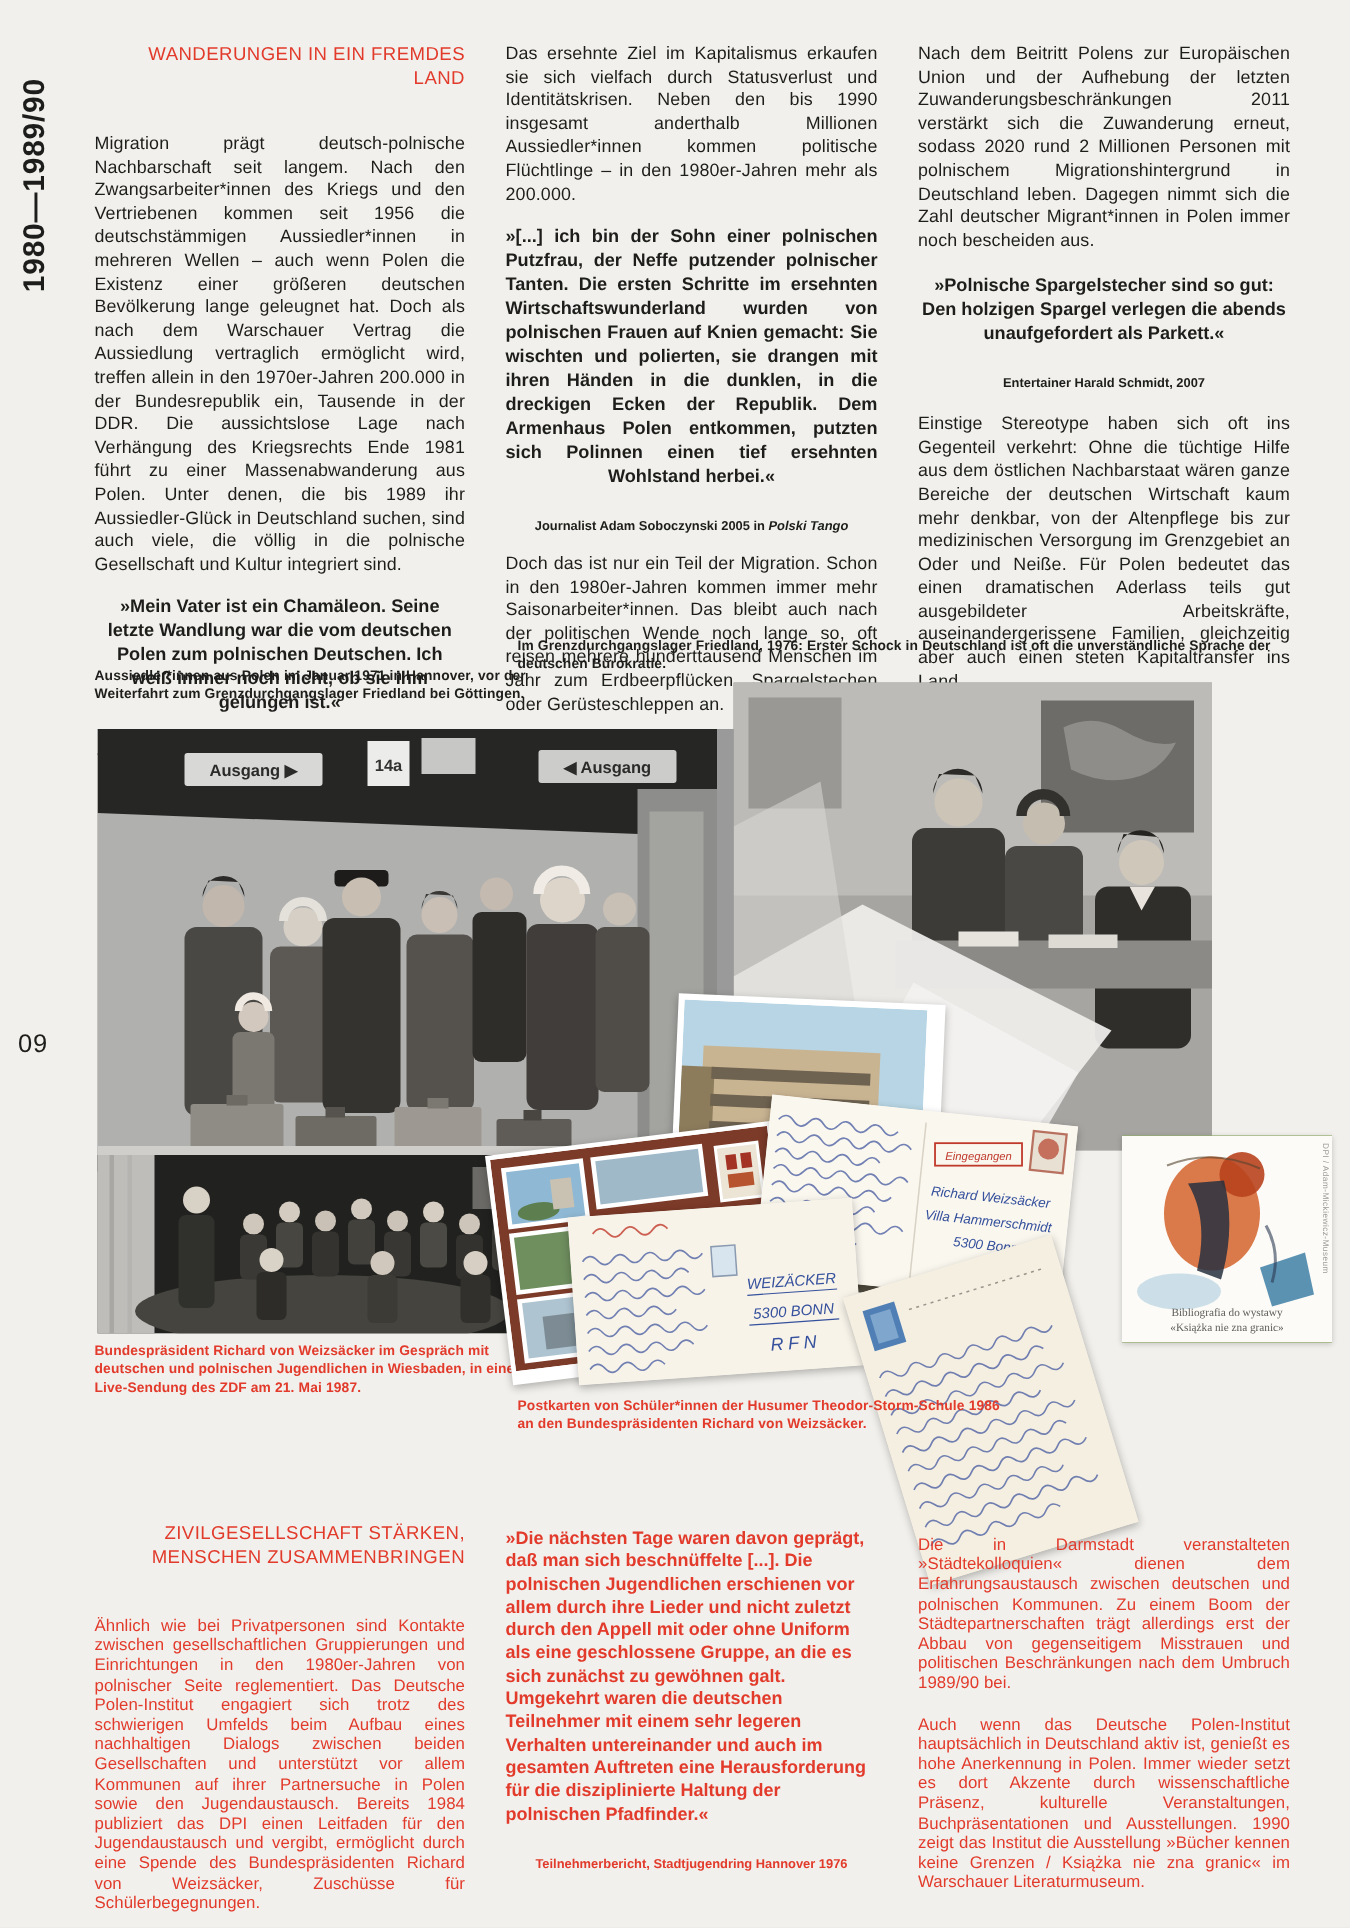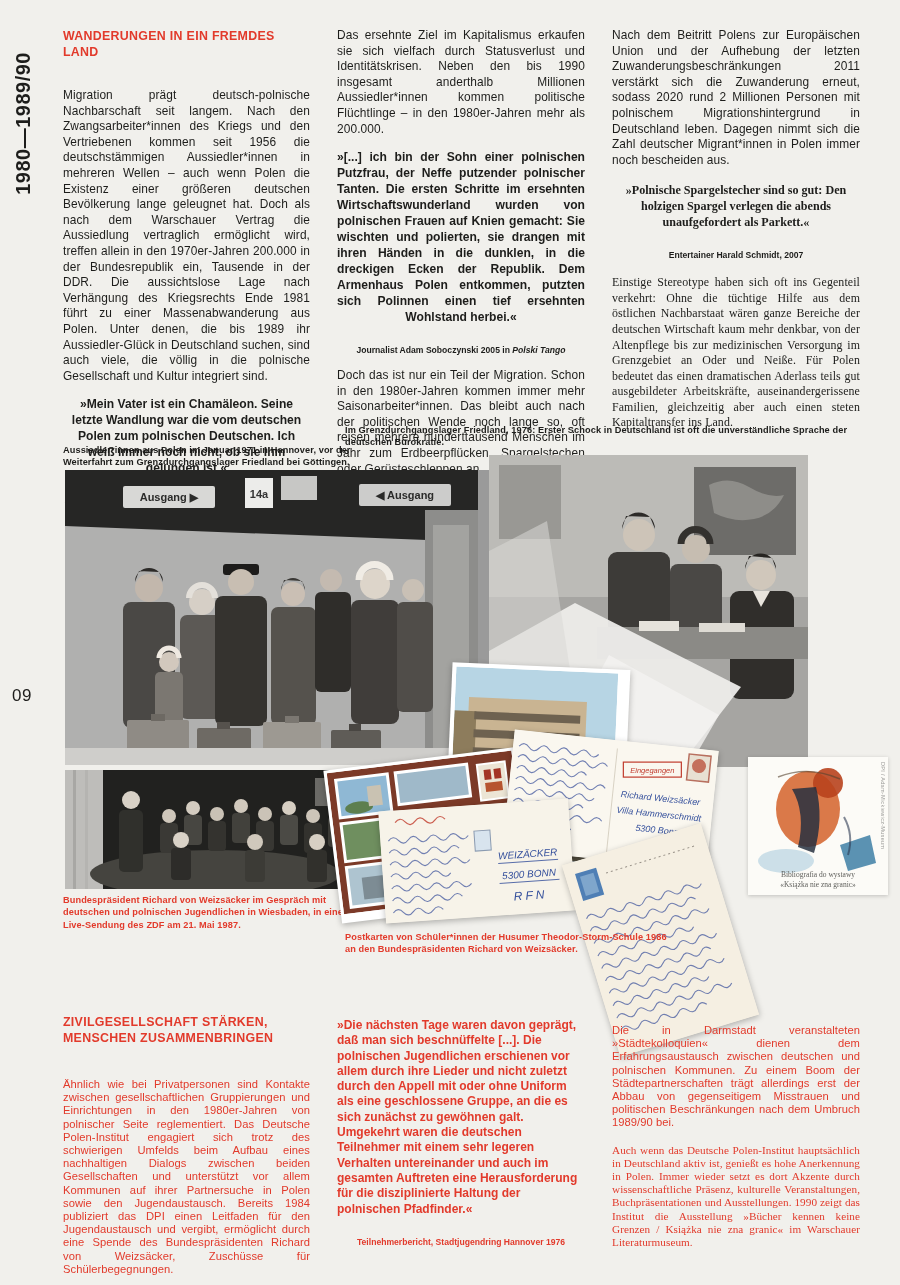--- a/index.html
+++ b/index.html
@@ -11,31 +11,31 @@
               font-weight:700;font-size:20px;letter-spacing:.5px;color:#1d1d1b;}
   .page-number{left:12px;top:686px;font-weight:400;font-size:17px;letter-spacing:.5px;}
   
   .col{width:247px;}
   .t-col1{left:63px;top:28px;}
   .t-col2{left:337px;top:28px;width:248px;}
   .t-col3{left:612px;top:28px;width:248px;}
   .b-col1{left:63px;top:1014px;}
   .b-col2{left:337px;top:1018px;width:248px;}
   .b-col3{left:612px;top:1024px;width:248px;}
-  .headline{font-weight:700;font-size:12.4px;line-height:16px;text-align:left;
+  .headline{font-weight:400;font-size:12.4px;line-height:16px;text-align:right;
             letter-spacing:.3px;color:var(--red);}
   .body-text{font-size:11.9px;line-height:15.6px;text-align:justify;letter-spacing:.1px;}
   .quote{font-weight:700;font-size:12.1px;line-height:16px;text-align:center;}
   .quote.just{text-align:justify;text-align-last:center;}
   .attr{font-weight:700;font-size:8.6px;line-height:10.8px;text-align:center;color:#1d1d1b;}
   .red{color:var(--red);}
   .body-sm{font-size:11.2px;line-height:13.2px;text-align:justify;letter-spacing:.05px;}
   .quote-sm{font-weight:700;font-size:12px;line-height:15.3px;}
   .cap{font-weight:700;font-size:9.2px;line-height:12.4px;letter-spacing:.1px;}
-  .mt8{margin-top:20px;} .mt12{margin-top:12px;} .mt14{margin-top:14px;font-family:Liberation Serif, serif;}
+  .mt8{margin-top:20px;} .mt12{margin-top:12px;} .mt14{margin-top:14px;}
   .mt28{margin-top:28px;}
   
   .photo{background:#9a9a9a;overflow:hidden;}
   .photo svg{display:block;}
   
   .collage{left:330px;top:660px;width:420px;height:400px;}
   .card{position:absolute;box-shadow:0 2px 6px rgba(0,0,0,.28);}
   .card svg{display:block;}
   .painting{left:748px;top:757px;width:140px;height:138px;background:#4d7c0f;
             box-shadow:0 1px 4px rgba(0,0,0,.2);}
@@ -67,21 +67,21 @@
   <div class="abs col t-col3">
     <div class="body-text">Nach dem Beitritt Polens zur Europäischen Union und der Aufhebung der letzten Zuwanderungsbeschränkungen 2011 verstärkt sich die Zuwanderung erneut, sodass 2020 rund 2 Millionen Personen mit polnischem Migrationshintergrund in Deutschland leben. Dagegen nimmt sich die Zahl deutscher Migrant*innen in Polen immer noch bescheiden aus.</div>
     <div class="quote mt14">»Polnische Spargelstecher sind so gut: Den holzigen Spargel verlegen die abends unaufgefordert als Parkett.«</div>
     <div class="attr mt8">Entertainer Harald Schmidt, 2007</div>
     <div class="body-text mt14">Einstige Stereotype haben sich oft ins Gegenteil verkehrt: Ohne die tüchtige Hilfe aus dem östlichen Nachbarstaat wären ganze Bereiche der deutschen Wirtschaft kaum mehr denkbar, von der Altenpflege bis zur medizinischen Versorgung im Grenzgebiet an Oder und Neiße. Für Polen bedeutet das einen dramatischen Aderlass teils gut ausgebildeter Arbeitskräfte, auseinandergerissene Familien, gleichzeitig aber auch einen steten Kapitaltransfer ins Land.</div>
   </div>
 
   <div class="abs cap" style="left:63px;top:444px;width:335px;">Aussiedler*innen aus Polen im Januar 1971 in Hannover, vor der Weiterfahrt zum Grenzdurchgangslager Friedland bei Göttingen.</div>
   <div class="abs cap" style="left:345px;top:424px;width:510px;">Im Grenzdurchgangslager Friedland, 1976: Erster Schock in Deutschland ist oft die unverständliche Sprache der deutschen Bürokratie.</div>
 
-  <div class="abs photo" style="left:65px;top:470px;width:468px;height:295px;">
+  <div class="abs photo" style="left:65px;top:486px;width:468px;height:295px;">
     <svg width="413" height="295" viewBox="0 0 413 295">
       <rect width="413" height="295" fill="#b0b0af"></rect>
       <polygon points="0,0 413,0 413,72 0,56" fill="#262625"></polygon>
       <rect x="360" y="40" width="53" height="255" fill="#8d8d8b"></rect>
       <rect x="368" y="55" width="36" height="240" fill="#a3a3a0"></rect>
       <rect x="58" y="16" width="92" height="22" rx="2" fill="#d8d8d6"></rect>
       <text x="104" y="31" font-size="11" font-weight="bold" fill="#2b2b2a" text-anchor="middle">Ausgang ▶</text>
       <rect x="180" y="8" width="28" height="30" fill="#ececea"></rect>
       <text x="194" y="28" font-size="11" font-weight="bold" fill="#333" text-anchor="middle">14a</text>
       <rect x="216" y="6" width="36" height="24" fill="#c7c7c5"></rect>

